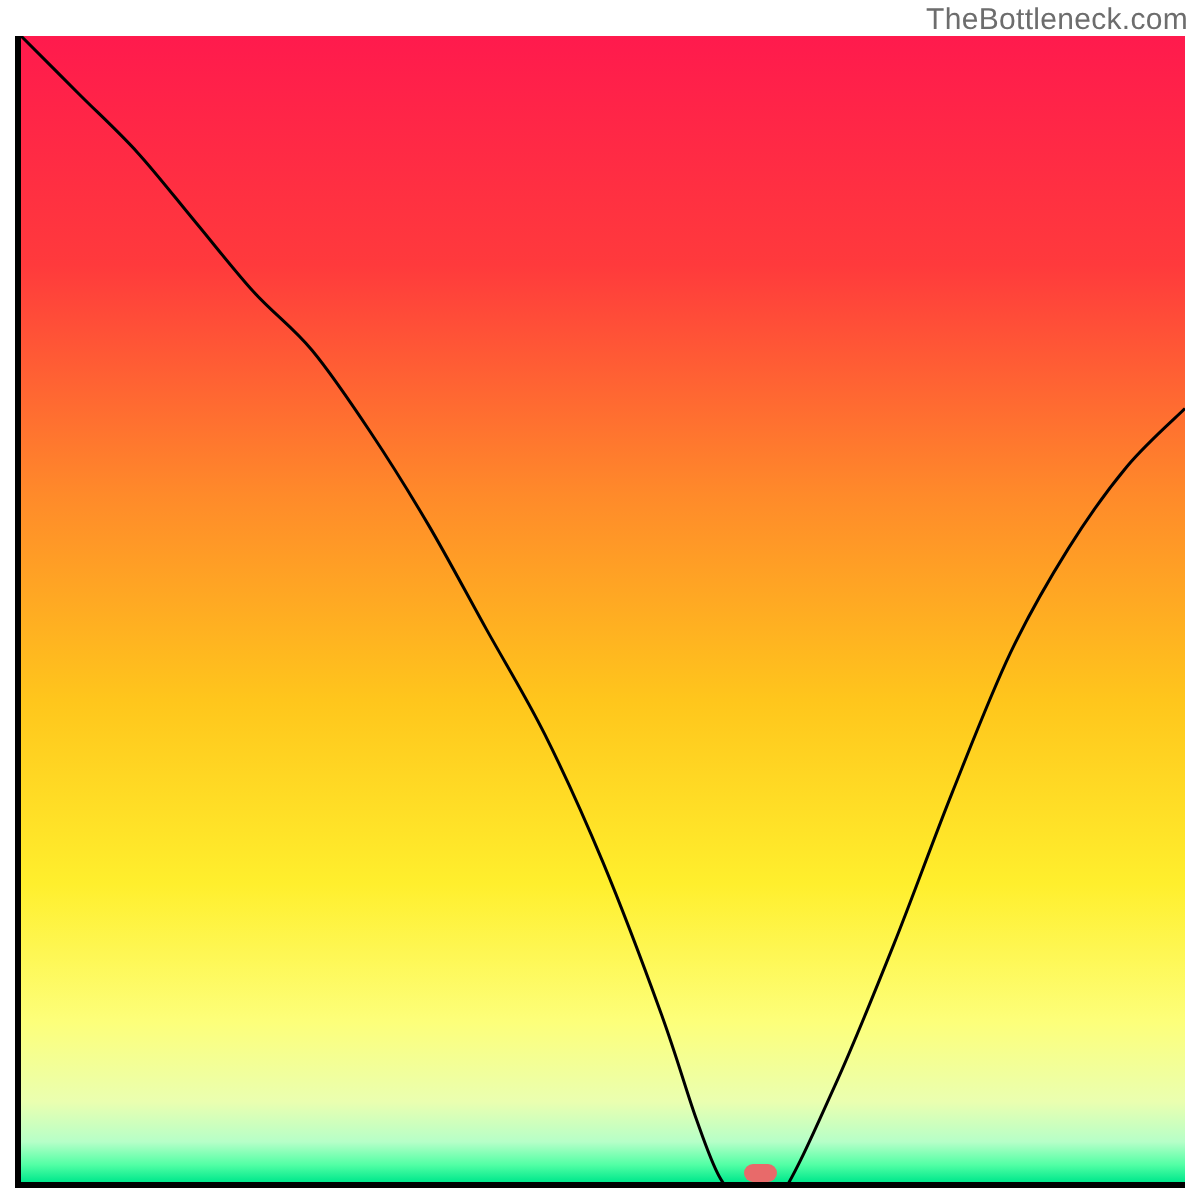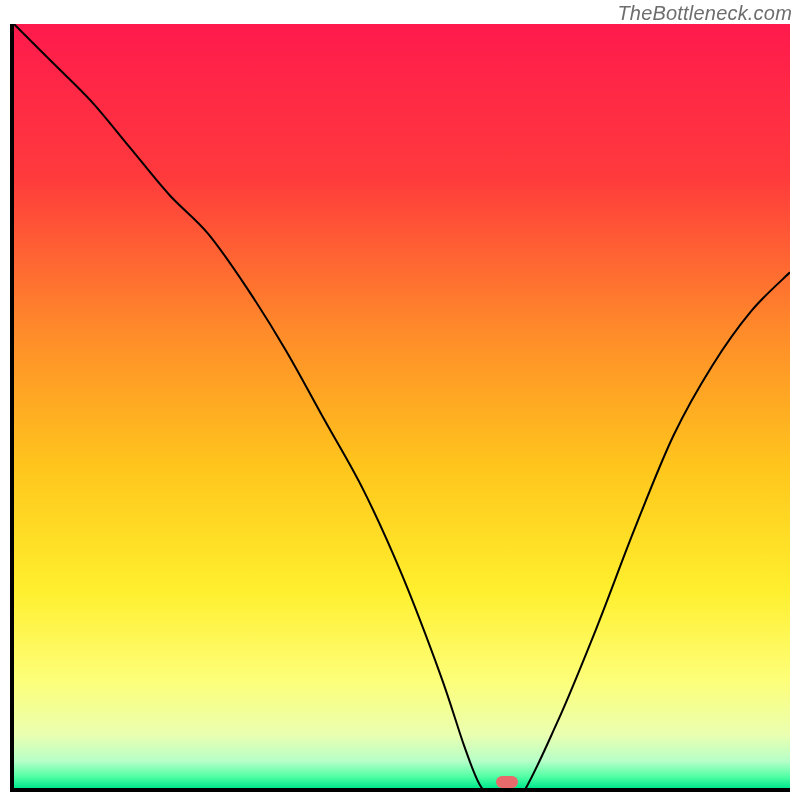--- a/index.html
+++ b/index.html
@@ -7,21 +7,20 @@
     padding: 0;
     width: 800px;
     height: 800px;
     background: #ffffff;
     font-family: Arial, Helvetica, sans-serif;
   }
   .frame {
     position: relative;
     width: 800px;
     height: 660px;
-    font-style: italic;
   }
   .watermark {
     position: absolute;
     top: 2px;
     right: 8px;
     font-size: 20px;
     color: #6d6d6d;
     letter-spacing: 0.2px;
     z-index: 20;
   }

